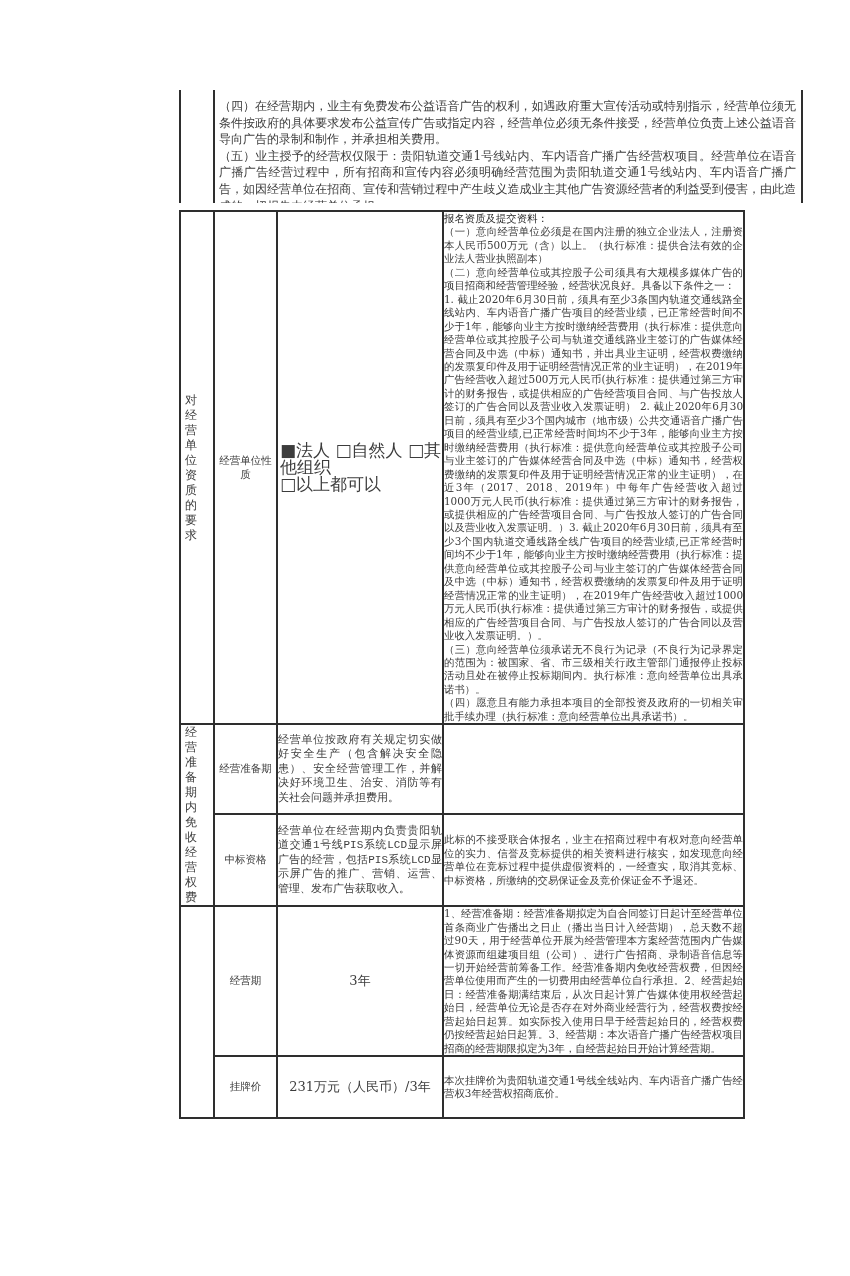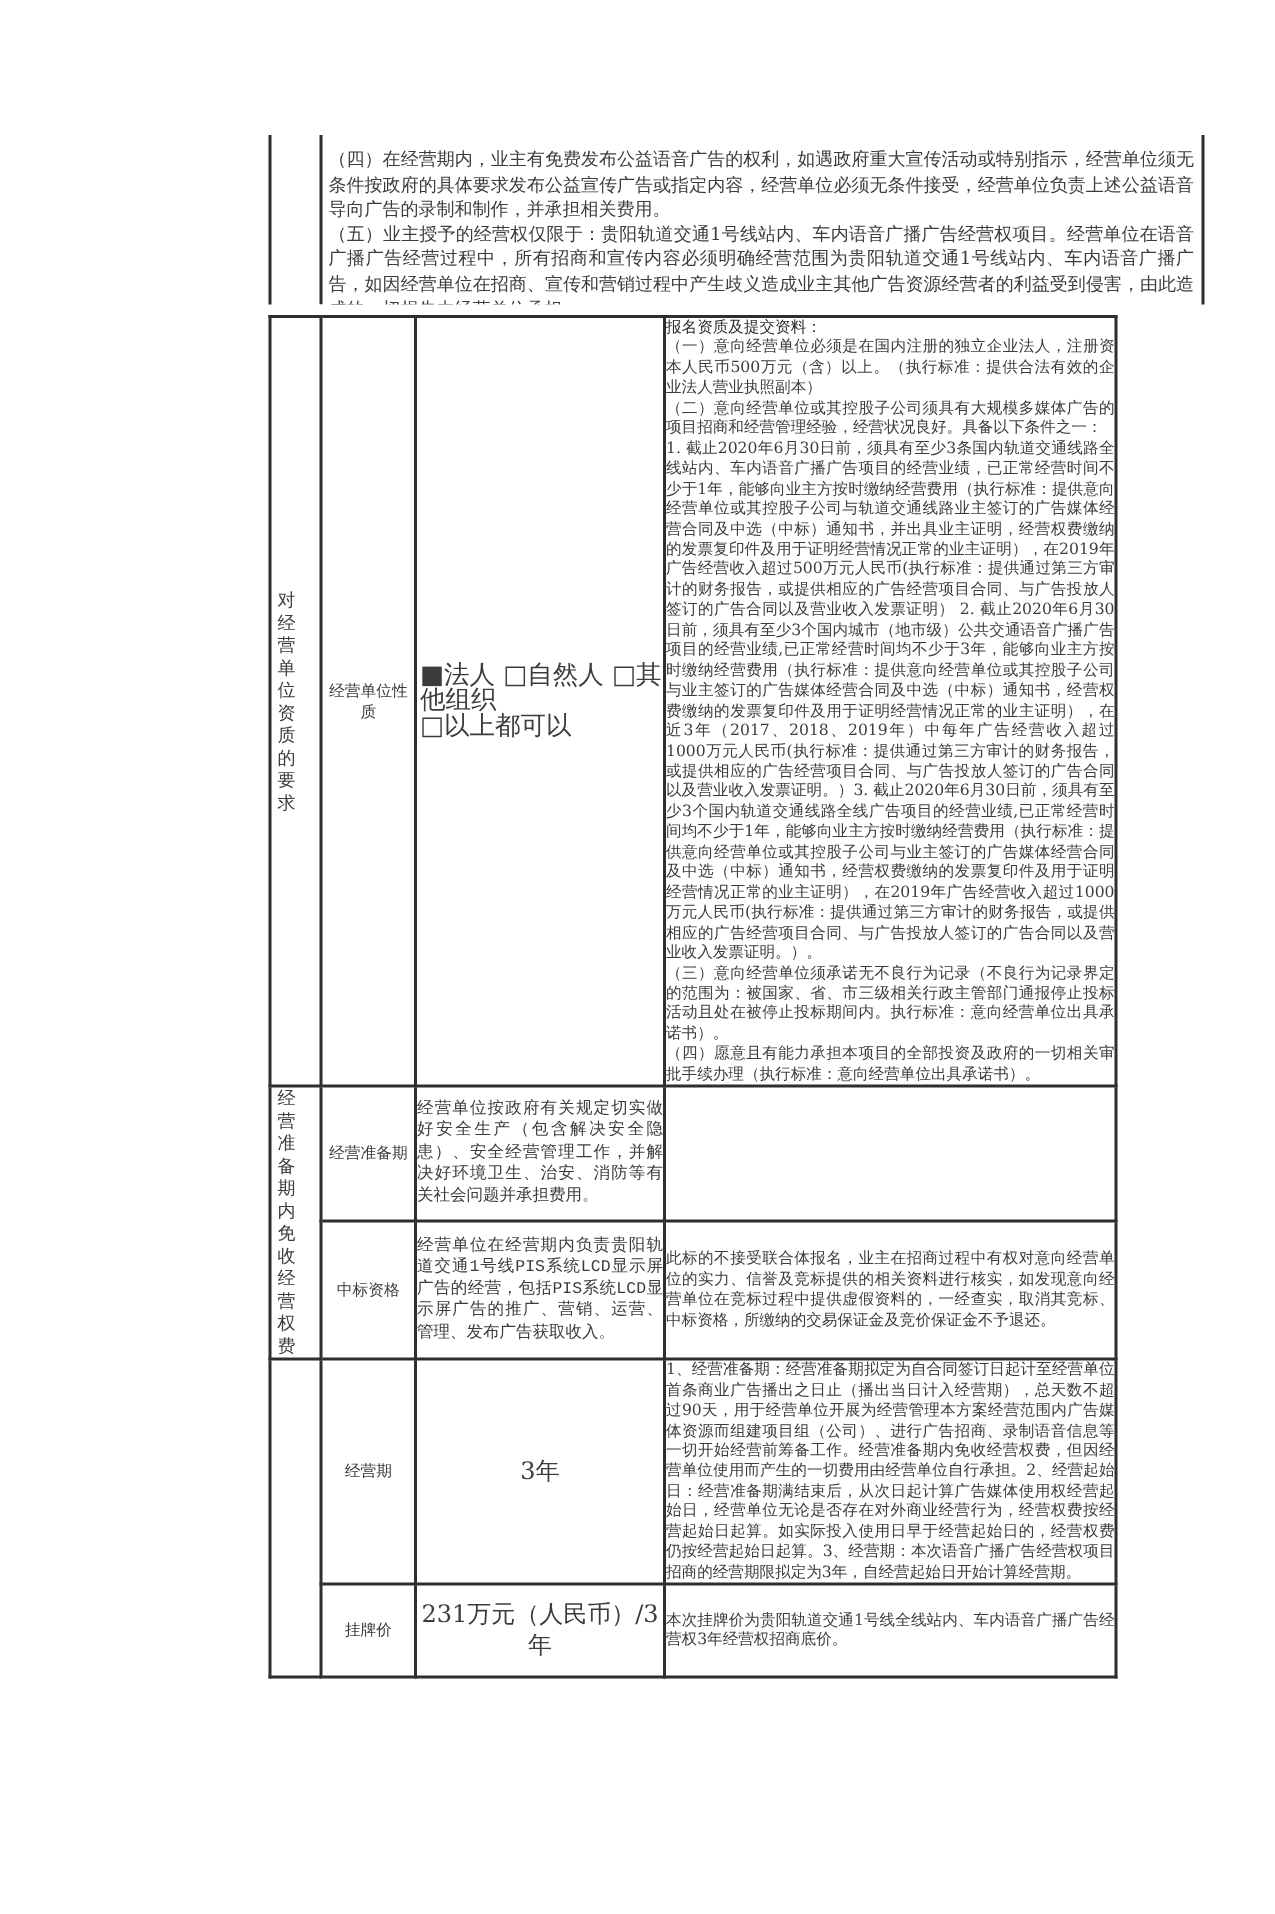--- a/index.html
+++ b/index.html
@@ -42,21 +42,21 @@
   .opts { padding-left:2px; white-space:pre-line; line-height:17px; }
   td.desc {
     font-size:10.4px; line-height:13.45px;
     padding:2px 4px; text-align:justify;
   }
   td.desc-sm {
     font-size:11px; line-height:14.5px;
     padding:2px 5px; text-align:justify;font-family:Liberation Mono, monospace;
   }
   td.top { vertical-align:top; }
-  td.center { text-align:center; font-size:16px; }
+  td.center { text-align:center; font-size:13px; }
   .pre { white-space:pre-wrap; }
   .req-title { display:block; font-weight:normal; color:#2a2a2a; }
 </style>
 </head>
 <body>
 
 <div class="doc">
 
   <div class="intro">
     <div class="intro-inner">

